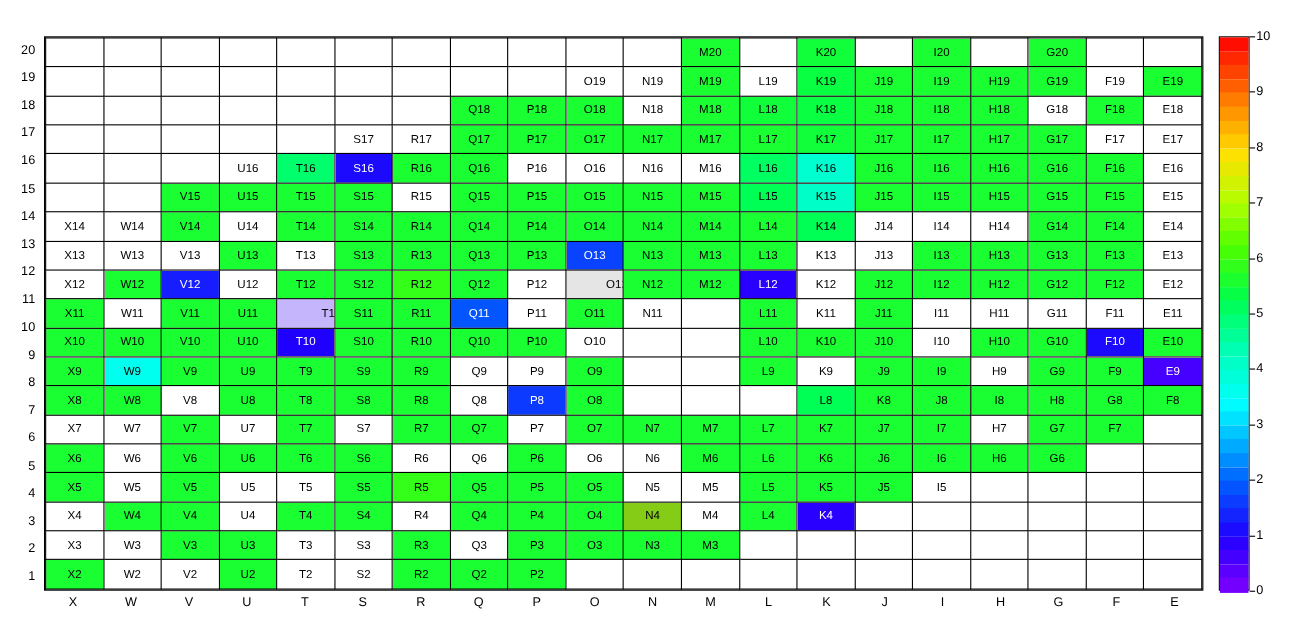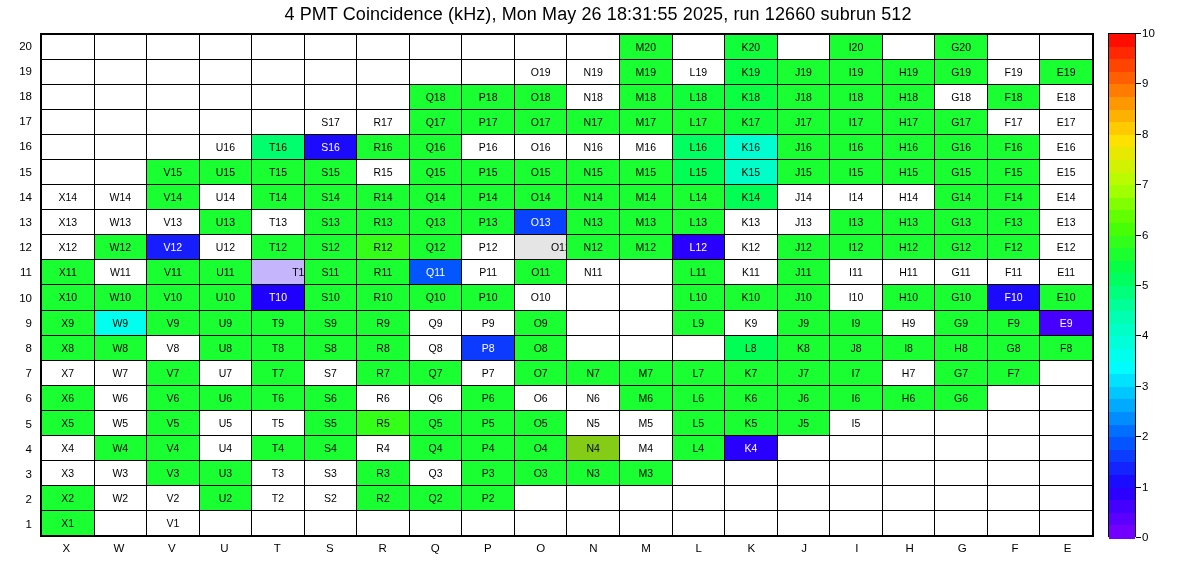--- a/index.html
+++ b/index.html
@@ -47,21 +47,20 @@
   #cbarlabels div{
     position:absolute;left:4px;font-size:11.5px;color:#000;height:12px;line-height:12px;
   }
   #cbarticks{position:absolute;left:1136px;top:33px;width:6px;height:504px;}
   #cbarticks div{position:absolute;left:0;width:5px;height:1px;background:#000;}
 </style>
 </head>
 <body>
 
 <div id="root">
-  <div id="title">4 PMT Coincidence (kHz), Mon May 26 18:31:55 2025, run 12660 subrun 512</div>
 
   <div id="ylabels">
       <div style="top: 6.6px;">20</div>
       <div style="top: 31.8px;">19</div>
       <div style="top: 57px;">18</div>
       <div style="top: 82.2px;">17</div>
       <div style="top: 107.4px;">16</div>
       <div style="top: 132.6px;">15</div>
       <div style="top: 157.8px;">14</div>
       <div style="top: 183px;">13</div>
@@ -480,42 +479,20 @@
           <tr>
             <td style="background: rgb(25, 255, 49); color: rgb(0, 0, 0);">X2</td>
             <td style="background: rgb(255, 255, 255); color: rgb(0, 0, 0);">W2</td>
             <td style="background: rgb(255, 255, 255); color: rgb(0, 0, 0);">V2</td>
             <td style="background: rgb(25, 255, 49); color: rgb(0, 0, 0);">U2</td>
             <td style="background: rgb(255, 255, 255); color: rgb(0, 0, 0);">T2</td>
             <td style="background: rgb(255, 255, 255); color: rgb(0, 0, 0);">S2</td>
             <td style="background: rgb(25, 255, 49); color: rgb(0, 0, 0);">R2</td>
             <td style="background: rgb(25, 255, 49); color: rgb(0, 0, 0);">Q2</td>
             <td style="background: rgb(25, 255, 49); color: rgb(0, 0, 0);">P2</td>
-            <td style="background: rgb(255, 255, 255);"></td>
-            <td style="background: rgb(255, 255, 255);"></td>
-            <td style="background: rgb(255, 255, 255);"></td>
-            <td style="background: rgb(255, 255, 255);"></td>
-            <td style="background: rgb(255, 255, 255);"></td>
-            <td style="background: rgb(255, 255, 255);"></td>
-            <td style="background: rgb(255, 255, 255);"></td>
-            <td style="background: rgb(255, 255, 255);"></td>
-            <td style="background: rgb(255, 255, 255);"></td>
-            <td style="background: rgb(255, 255, 255);"></td>
-            <td style="background: rgb(255, 255, 255);"></td>
-          </tr>
-          <tr>
-            <td style="background: rgb(25, 255, 49); color: rgb(0, 0, 0);">X1</td>
-            <td style="background: rgb(255, 255, 255);"></td>
-            <td style="background: rgb(255, 255, 255); color: rgb(0, 0, 0);">V1</td>
-            <td style="background: rgb(255, 255, 255);"></td>
-            <td style="background: rgb(255, 255, 255);"></td>
-            <td style="background: rgb(255, 255, 255);"></td>
-            <td style="background: rgb(255, 255, 255);"></td>
-            <td style="background: rgb(255, 255, 255);"></td>
-            <td style="background: rgb(255, 255, 255);"></td>
             <td style="background: rgb(255, 255, 255);"></td>
             <td style="background: rgb(255, 255, 255);"></td>
             <td style="background: rgb(255, 255, 255);"></td>
             <td style="background: rgb(255, 255, 255);"></td>
             <td style="background: rgb(255, 255, 255);"></td>
             <td style="background: rgb(255, 255, 255);"></td>
             <td style="background: rgb(255, 255, 255);"></td>
             <td style="background: rgb(255, 255, 255);"></td>
             <td style="background: rgb(255, 255, 255);"></td>
             <td style="background: rgb(255, 255, 255);"></td>

